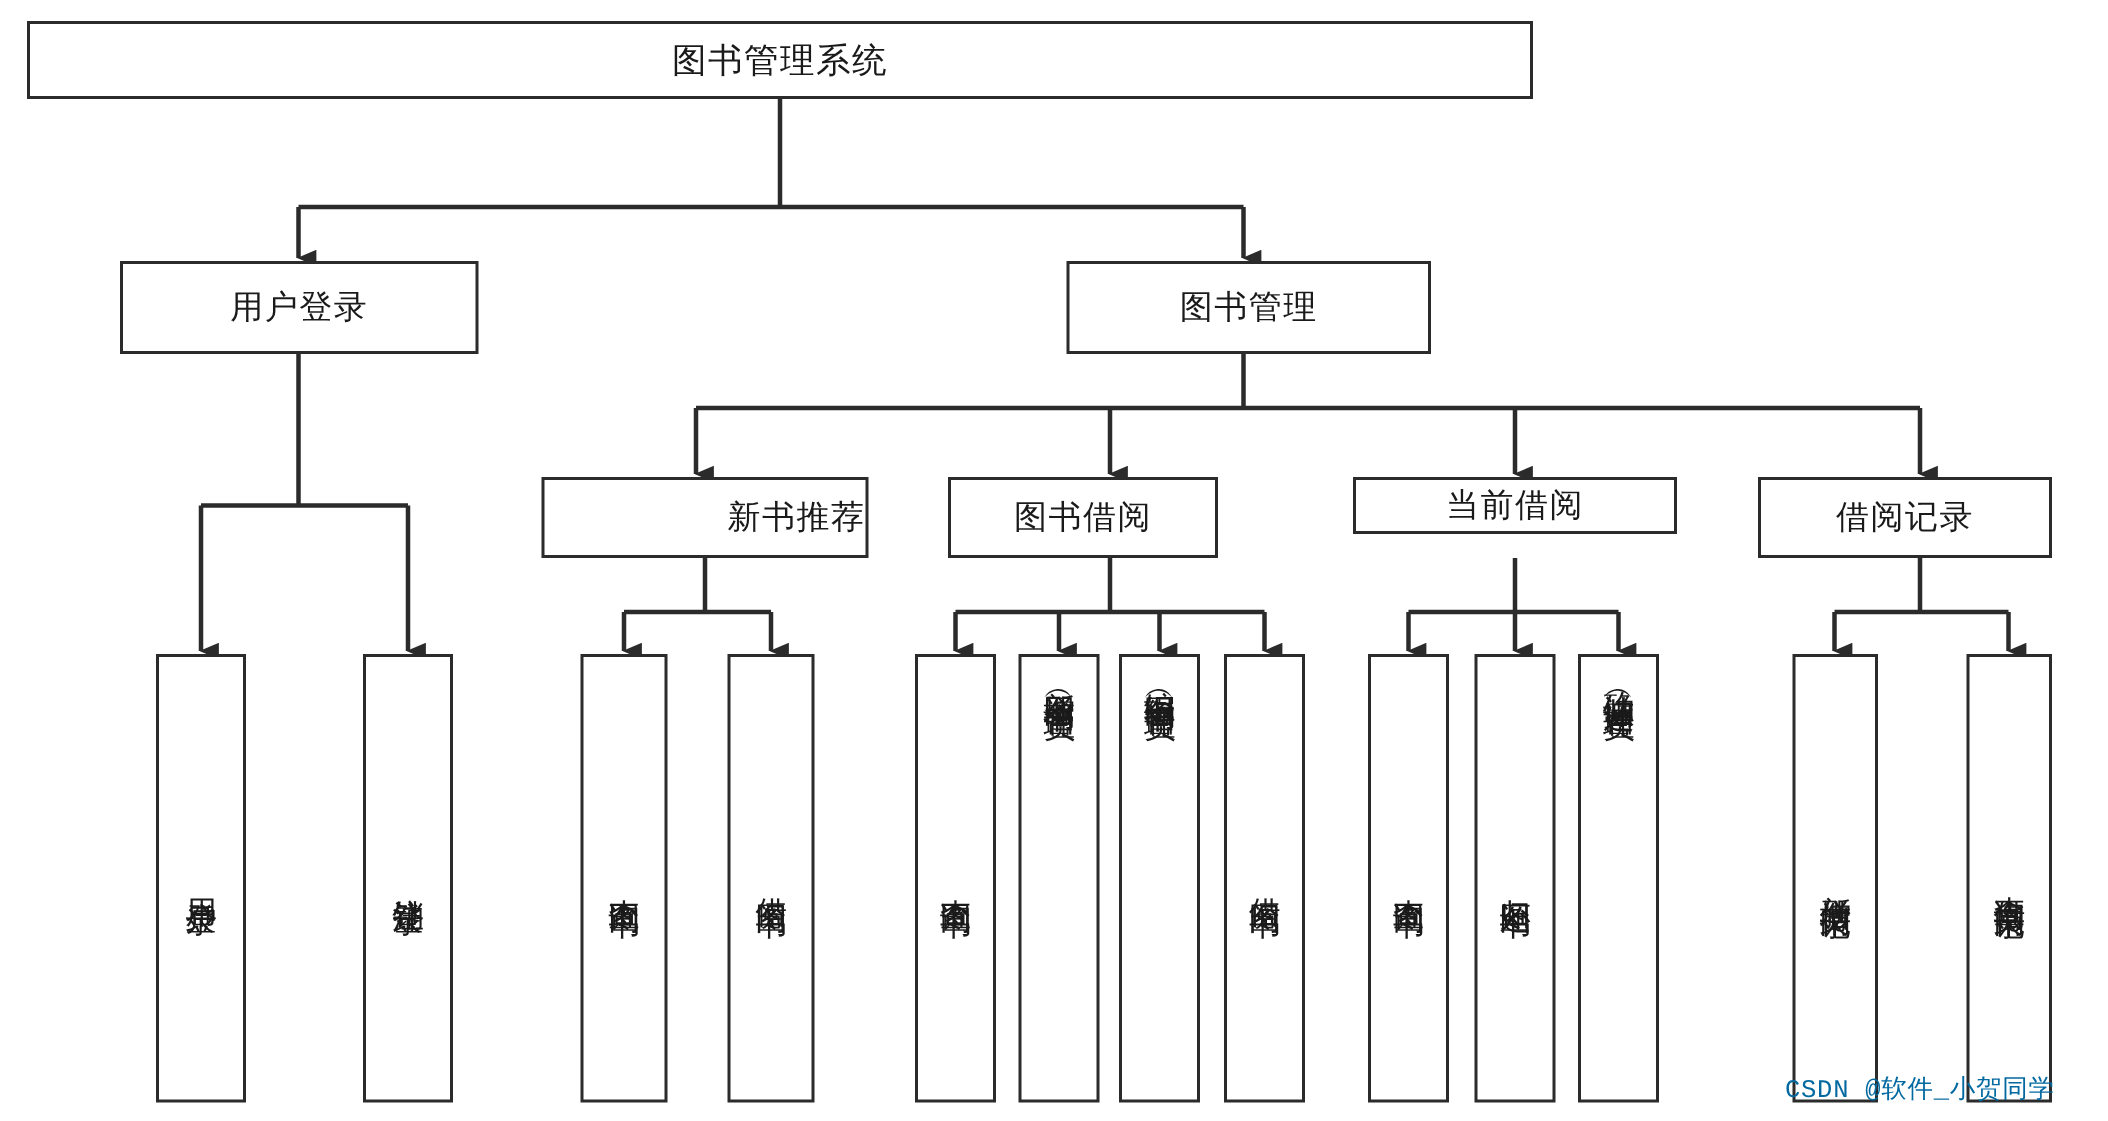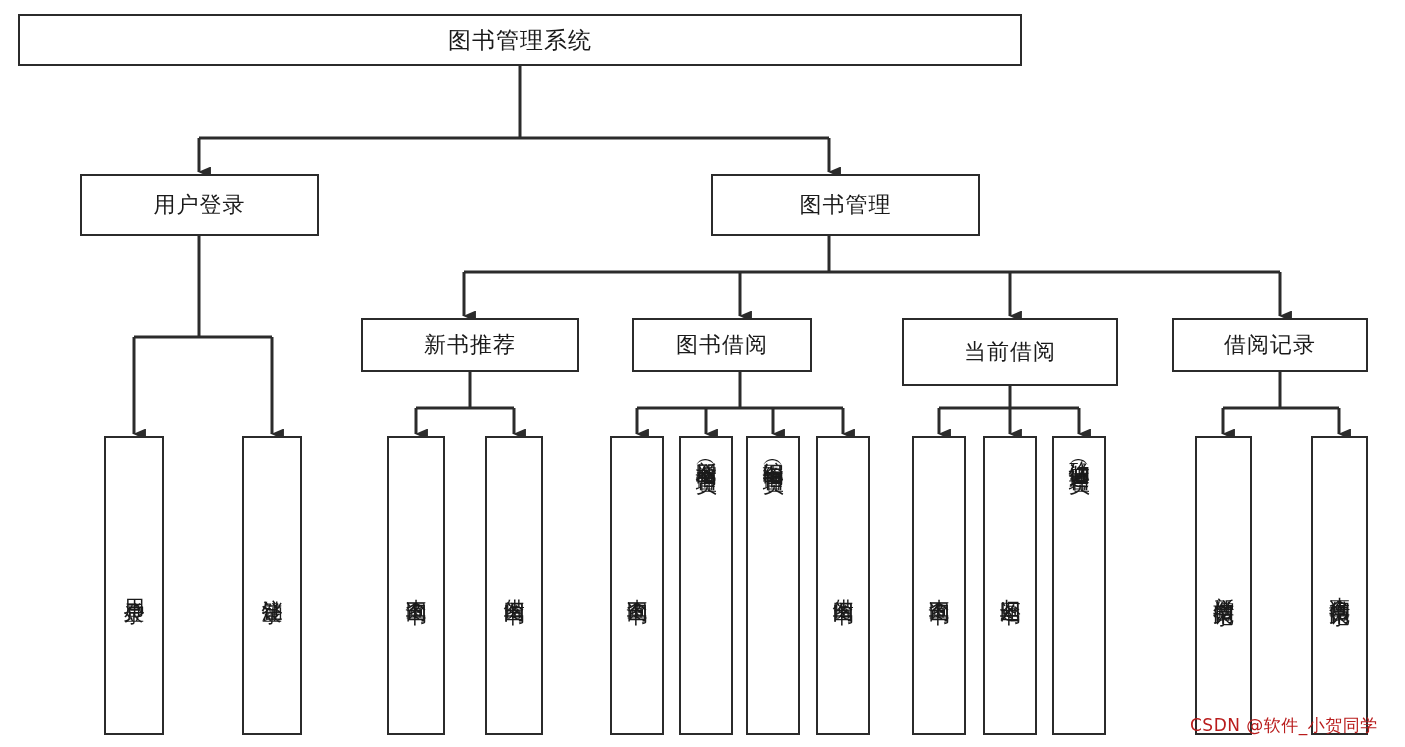--- a/index.html
+++ b/index.html
@@ -58,23 +58,24 @@
     letter-spacing: 2px;
     white-space: nowrap;
     color: #1a1a1a;
   }
   .vlabel.top {
     align-self: flex-start;
   }
   .watermark {
     position: absolute;
     font-size: 17px;
-    color: #b91c1c;
+    color: #0369a1;
     white-space: nowrap;
     letter-spacing: 0.5px;
+    font-family: Liberation Mono, monospace;
   }
 </style>
 </head>
 <body>
 
 <div id="diagram-root">
 
   <svg id="edge-layer" width="1405" height="747" viewBox="0 0 1405 747">
     <defs>
       <marker id="arrow" viewBox="0 0 12 14" refX="6" refY="13" markerWidth="11" markerHeight="13" orient="auto-start-reverse" markerUnits="userSpaceOnUse">
@@ -128,33 +129,33 @@
   </svg>
 
   <div class="node node-root" style="left:18px; top:14px; width:1004px; height:52px;">
     <span>图书管理系统</span>
   </div>
 
   <div class="node node-h" style="left:80px; top:174px; width:239px; height:62px;">
     <span>用户登录</span>
   </div>
 
-  <div class="node node-h" style="left:711px; top:174px; width:269px; height:62px;">
+  <div class="node node-h" style="left:711px; top:174px; width:243px; height:62px;">
     <span>图书管理</span>
   </div>
 
-  <div class="node node-h" style="left:361px; top:318px; width:218px; height:54px;">
+  <div class="node node-h" style="left:361px; top:318px; width:218px; height:54px;justify-content:flex-end;">
     <span>新书推荐</span>
   </div>
 
   <div class="node node-h" style="left:632px; top:318px; width:180px; height:54px;">
     <span>图书借阅</span>
   </div>
 
-  <div class="node node-h" style="left:902px; top:318px; width:216px; height:68px;">
+  <div class="node node-h" style="left:902px; top:318px; width:216px; height:38px;">
     <span>当前借阅</span>
   </div>
 
   <div class="node node-h" style="left:1172px; top:318px; width:196px; height:54px;">
     <span>借阅记录</span>
   </div>
 
   <div class="node node-v" style="left:104px; top:436px; width:60px; height:299px;">
     <span class="vlabel">用户登录</span>
   </div>

